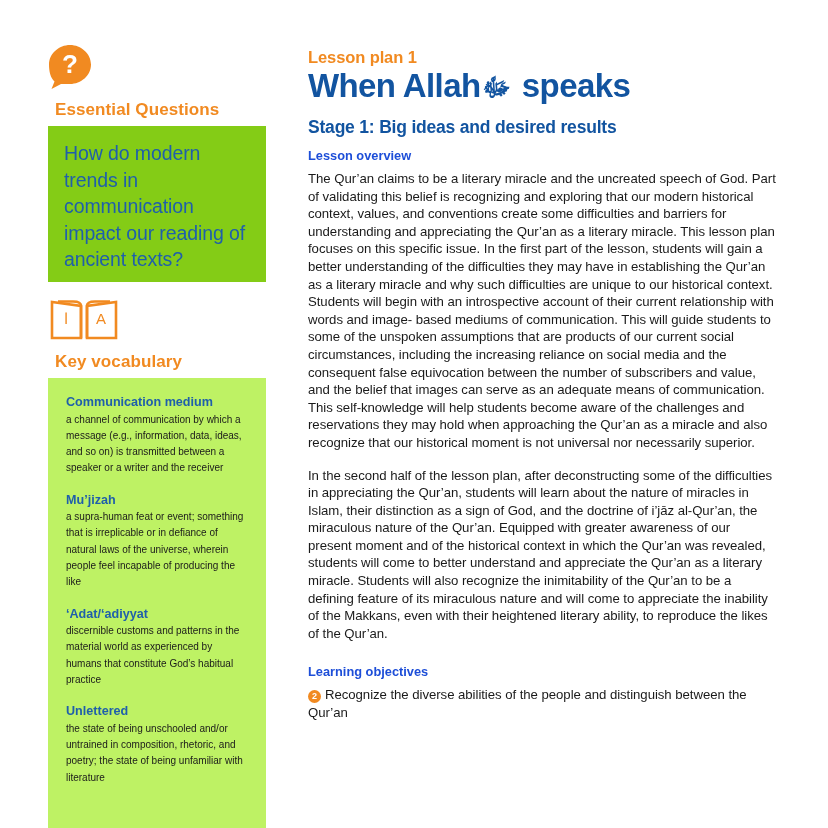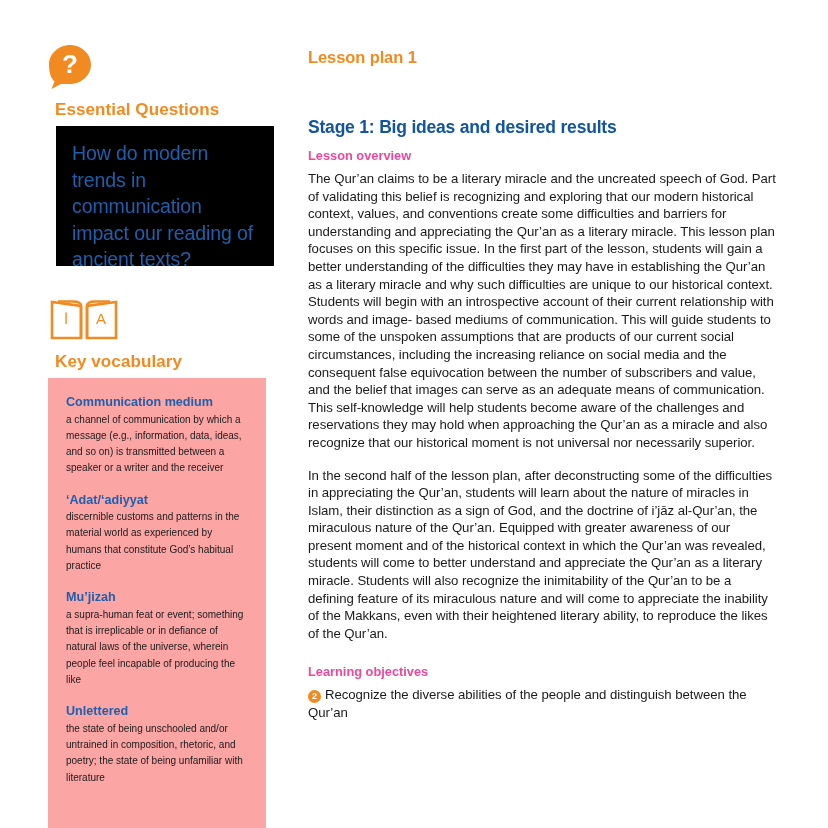--- a/index.html
+++ b/index.html
@@ -47,25 +47,25 @@
     font-size: 17px;
     font-weight: bold;
     color: #f18a21;
     letter-spacing: 0.1px;
   }
   .sidebar-label.eq { top: 100px; }
   .sidebar-label.kv { top: 352px; text-align: right; }
 
   .eq-box {
     position: absolute;
-    left: 8px;
+    left: 0;
     top: 126px;
     width: 218px;
-    height: 140px;
-    background: #000000;
+    height: 156px;
+    background: #84cc16;
     box-sizing: border-box;
     padding: 14px 16px 0 16px;
   }
   .eq-text {
     font-size: 19.5px;
     line-height: 26.5px;
     color: #1f5fab;
     font-weight: normal;
     letter-spacing: -0.1px;
   }
@@ -78,21 +78,21 @@
     height: 48px;
   }
   .book-icon svg { display: block; width: 72px; height: 48px; }
 
   .vocab-box {
     position: absolute;
     left: 0;
     top: 378px;
     width: 218px;
     height: 450px;
-    background: #fca5a5;
+    background: #bef264;
     box-sizing: border-box;
     padding: 16px 18px 0 18px;
     overflow: hidden;
   }
   .vocab-entry { margin-bottom: 15px; }
   .vocab-term {
     font-size: 12.6px;
     font-weight: bold;
     color: #1f5fab;
     line-height: 16.5px;
@@ -155,21 +155,21 @@
   .flow {
     position: absolute;
     left: 0;
     top: 148px;
     width: 468px;
   }
 
   .subhead {
     font-size: 12.8px;
     font-weight: bold;
-    color: #ec4899;
+    color: #1d4ed8;
     margin: 0 0 7px 0;
     letter-spacing: 0;
   }
   .subhead.spaced { margin-top: 22px; }
 
   .body-p {
     font-size: 13.2px;
     line-height: 17.6px;
     color: #1a1a1a;
     margin: 0 0 15px 0;
@@ -241,39 +241,40 @@
     </div>
 
     <div class="sidebar-label kv">Key vocabulary</div>
 
     <div class="vocab-box">
       <div class="vocab-entry">
         <div class="vocab-term">Communication medium</div>
         <div class="vocab-def">a channel of communication by which a message (e.g., information, data, ideas, and so on) is transmitted between a speaker or a writer and the receiver</div>
       </div>
       <div class="vocab-entry">
+        <div class="vocab-term">Mu’jizah</div>
+        <div class="vocab-def">a supra-human feat or event; something that is irreplicable or in defiance of natural laws of the universe, wherein people feel incapable of producing the like</div>
+      </div>
+      <div class="vocab-entry">
         <div class="vocab-term">‘Adat/‘adiyyat</div>
         <div class="vocab-def">discernible customs and patterns in the material world as experienced by humans that constitute God’s habitual practice</div>
       </div>
       <div class="vocab-entry">
-        <div class="vocab-term">Mu’jizah</div>
-        <div class="vocab-def">a supra-human feat or event; something that is irreplicable or in defiance of natural laws of the universe, wherein people feel incapable of producing the like</div>
-      </div>
-      <div class="vocab-entry">
         <div class="vocab-term">Unlettered</div>
         <div class="vocab-def">the state of being unschooled and/or untrained in composition, rhetoric, and poetry; the state of being unfamiliar with literature</div>
       </div>
     </div>
 
   </div>
 
   <div class="main">
 
     <div class="eyebrow">Lesson plan 1</div>
 
+    <div class="title"><span>When Allah</span><span class="honorific">ﷻ</span> <span>speaks</span></div>
 
     <div class="stage">Stage 1: Big ideas and desired results</div>
 
     <div class="flow">
 
       <div class="subhead">Lesson overview</div>
       <p class="body-p">The Qur’an claims to be a literary miracle and the uncreated speech of God. Part of validating this belief is recognizing and exploring that our modern historical context, values, and conventions create some difficulties and barriers for understanding and appreciating the Qur’an as a literary miracle. This lesson plan focuses on this specific issue. In the first part of the lesson, students will gain a better understanding of the difficulties they may have in establishing the Qur’an as a literary miracle and why such difficulties are unique to our historical context. Students will begin with an introspective account of their current relationship with words and image- based mediums of communication. This will guide students to some of the unspoken assumptions that are products of our current social circumstances, including the increasing reliance on social media and the consequent false equivocation between the number of subscribers and value, and the belief that images can serve as an adequate means of communication. This self-knowledge will help students become aware of the challenges and reservations they may hold when approaching the Qur’an as a miracle and also recognize that our historical moment is not universal nor necessarily superior.</p>
       <p class="body-p tight">In the second half of the lesson plan, after deconstructing some of the difficulties in appreciating the Qur’an, students will learn about the nature of miracles in Islam, their distinction as a sign of God, and the doctrine of i’jāz al-Qur’an, the miraculous nature of the Qur’an. Equipped with greater awareness of our present moment and of the historical context in which the Qur’an was revealed, students will come to better understand and appreciate the Qur’an as a literary miracle. Students will also recognize the inimitability of the Qur’an to be a defining feature of its miraculous nature and will come to appreciate the inability of the Makkans, even with their heightened literary ability, to reproduce the likes of the Qur’an.</p>
 
       <div class="subhead spaced">Learning objectives</div>

